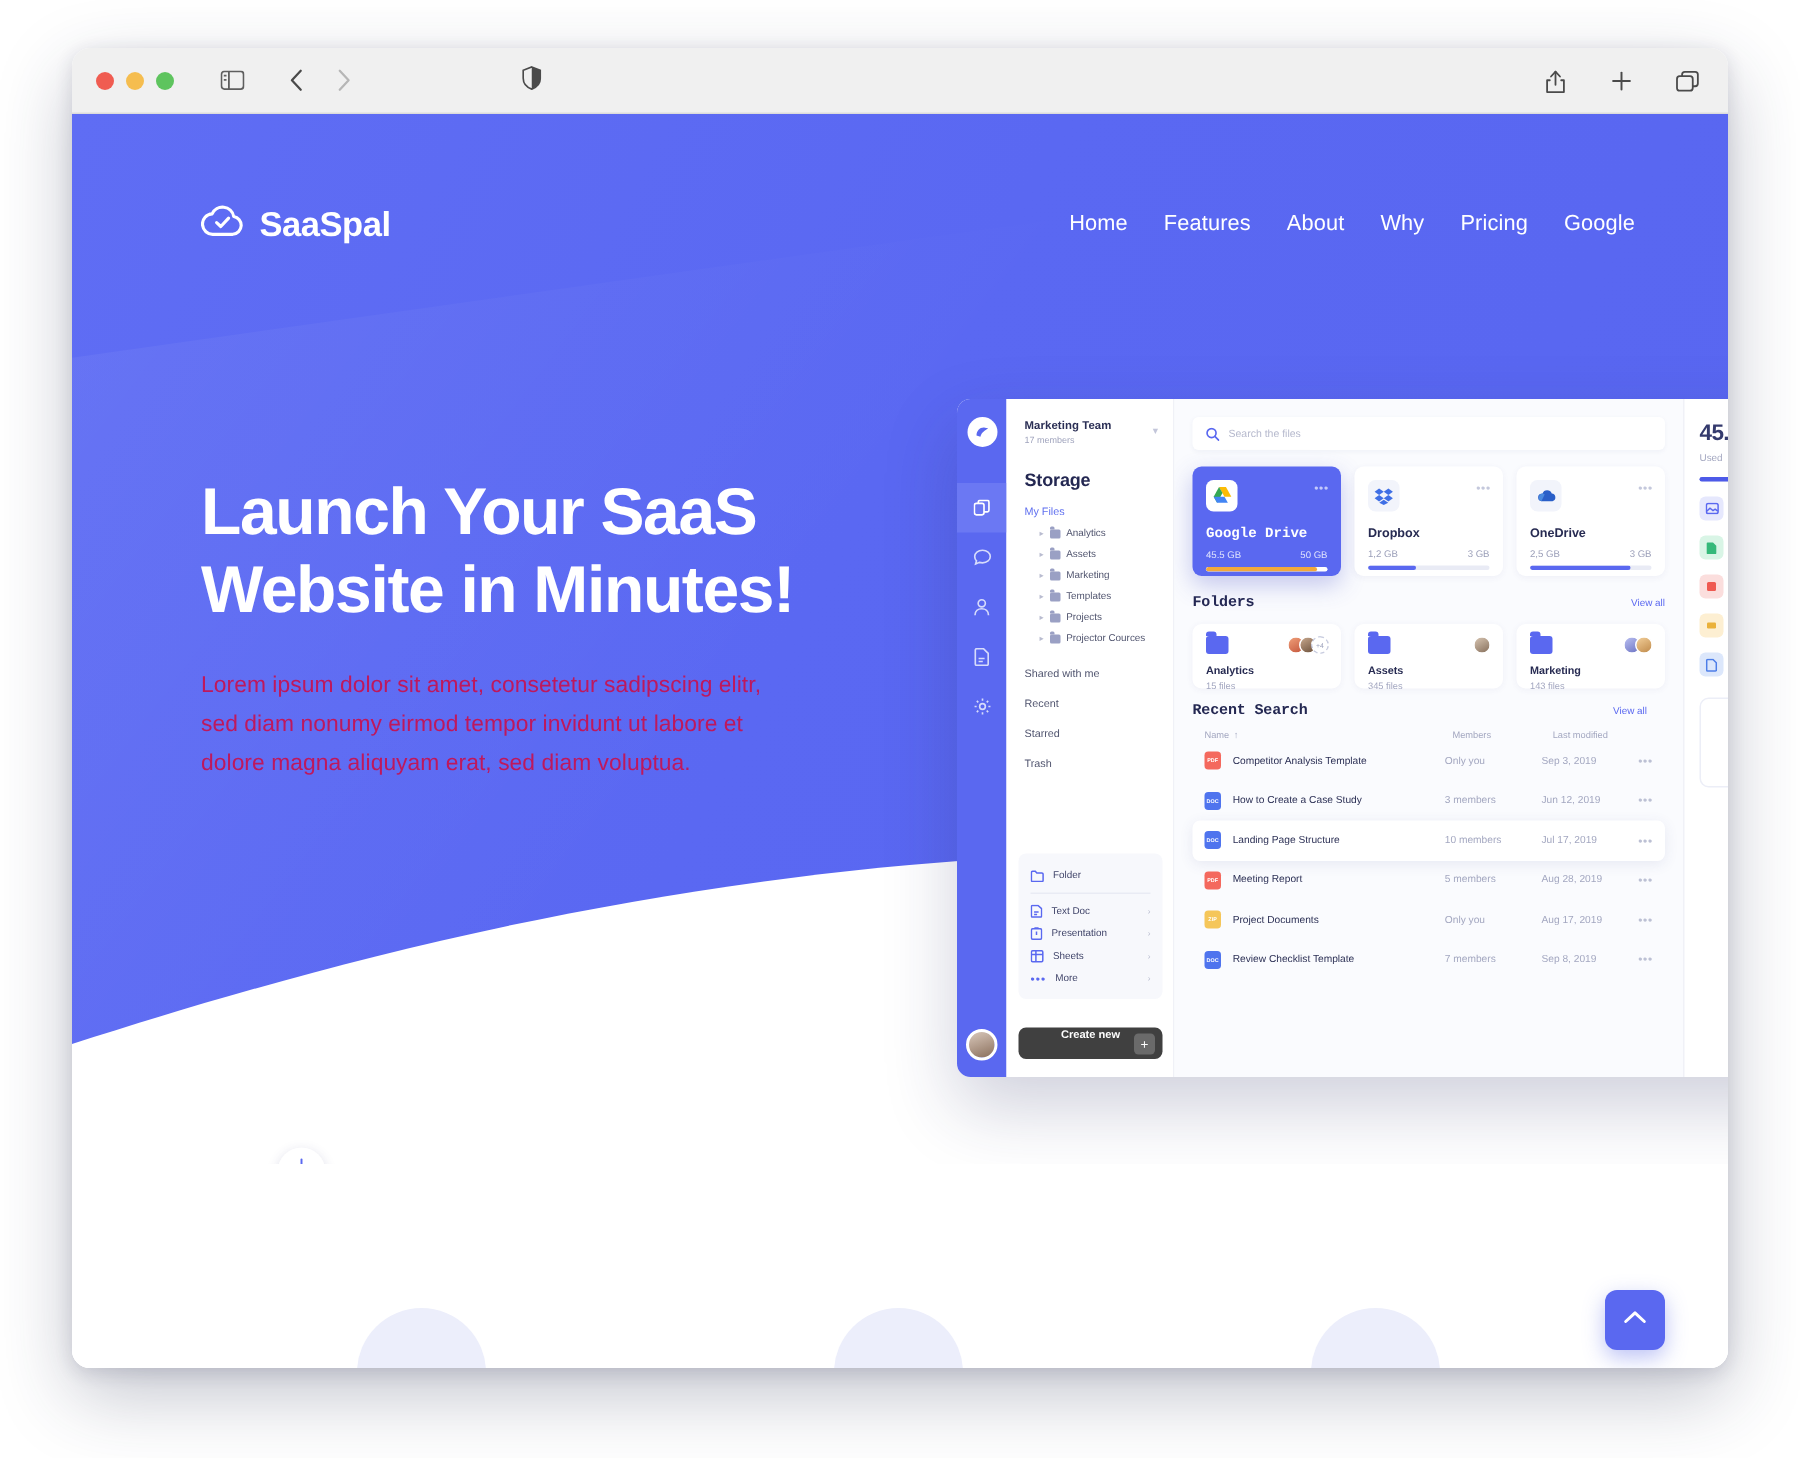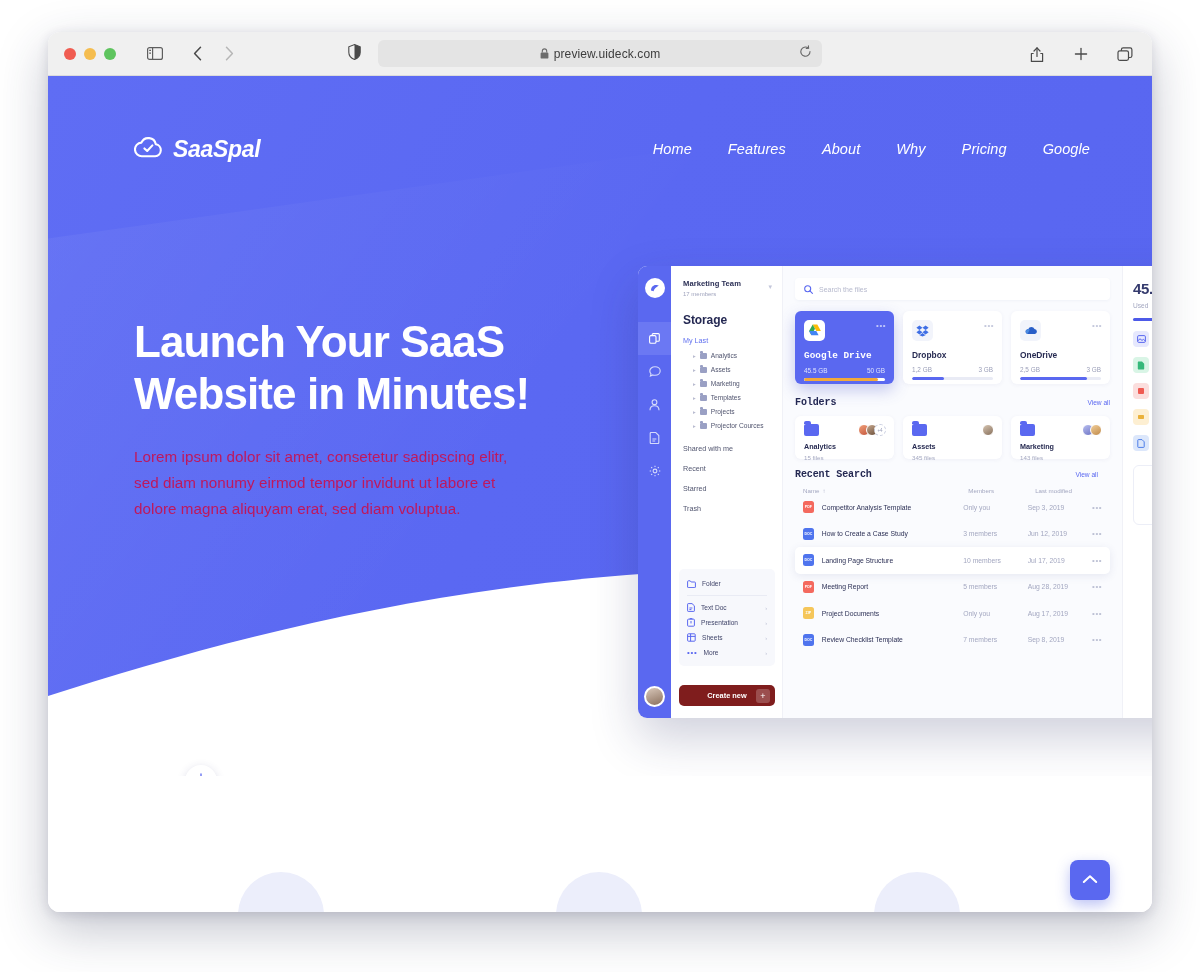--- a/index.html
+++ b/index.html
@@ -75,25 +75,25 @@
     width: 760px; height: 520px;
     background: linear-gradient(135deg, rgba(255,255,255,.055) 0%, rgba(255,255,255,0) 62%);
     transform: rotate(-8deg);
     pointer-events: none;
   }
 
   
   #site-header {
     position: absolute; left: 0; top: 48px;
     width: 1104px; height: 50px;
-    display: flex; align-items: center; font-style: italic;
+    display: flex; align-items: center;
   }
   #brand { display: flex; align-items: center; gap: 10px; margin-left: 86px; }
   #brand-name { color: #fff; font-size: 23px; font-weight: bold; letter-spacing: -.3px; }
-  #main-nav { margin-left: auto; margin-right: 62px; display: flex; gap: 36px; align-items: center; }
+  #main-nav { margin-left: auto; margin-right: 62px; display: flex; gap: 24px; align-items: center; }
   .nav-link { color: #ffffff; font-size: 14.5px; font-weight: 500; letter-spacing: .1px; cursor: pointer; }
 
   
   #hero-copy { position: absolute; left: 86px; top: 240px; width: 470px; }
   #hero-title {
     color: #ffffff; font-size: 44px; font-weight: bold;
     line-height: 1.19; letter-spacing: -.9px;
   }
   #hero-sub {
     margin-top: 23px;
@@ -186,22 +186,22 @@
   .cm-row {
     display: flex; align-items: center; gap: 6px;
     height: 15px; padding: 0 8px;
     font-size: 6.6px; color: #41456a; cursor: pointer;
   }
   .cm-row .cm-chev { margin-left: auto; color: #b9bcd0; font-size: 5.5px; }
   #cm-divider { height: 1px; background: #e9ebf4; margin: 4px 8px; }
   #create-new-button {
     position: absolute; left: 8px; bottom: 12px;
     width: 96px; height: 21px;
-    background: #7f1d1d; border-radius: 5px;
-    display: flex; align-items: center; justify-content: center;
+    background: #404040; border-radius: 5px;
+    display: flex; align-items: flex-start; justify-content: center;
     color: #ffffff; font-size: 7.4px; font-weight: bold;
     cursor: pointer; position: absolute;
   }
   #create-new-plus {
     position: absolute; right: 5px; top: 3.5px;
     width: 14px; height: 14px; border-radius: 3px;
     background: rgba(255,255,255,.22);
     display: flex; align-items: center; justify-content: center;
     font-size: 9px; color: #fff; font-weight: normal;
   }
@@ -354,35 +354,20 @@
         </svg>
     </div>
 
     <div id="shield-icon">
       <svg width="13" height="16" viewBox="0 0 13 16">
           <path d="M6.5 0.6 L12.2 2.8 V8.2 C12.2 11.8 9.6 14.3 6.5 15.4 C3.4 14.3 0.8 11.8 0.8 8.2 V2.8 Z" fill="none" stroke="#4a4a4a" stroke-width="1.1"></path>
           <path d="M6.5 0.6 L12.2 2.8 V8.2 C12.2 11.8 9.6 14.3 6.5 15.4 Z" fill="#4a4a4a"></path>
         </svg>
     </div>
 
-    <div id="url-field">
-      <span id="lock-icon">
-        <svg width="9" height="11" viewBox="0 0 9 11" fill="#6d6d6d">
-            <rect x="0.6" y="4.6" width="7.8" height="6" rx="1.2"></rect>
-            <path d="M2.3 4.6 V3.1 a2.2 2.2 0 0 1 4.4 0 V4.6" fill="none" stroke="#6d6d6d" stroke-width="1.1"></path>
-          </svg>
-      </span>
-      <span id="url-text">preview.uideck.com</span>
-      <span id="reload-icon">
-        <svg width="13" height="14" viewBox="0 0 13 14" fill="none" stroke="#666" stroke-width="1.1" stroke-linecap="round">
-            <path d="M11 6.5 A4.6 4.6 0 1 1 9.2 3"></path>
-            <polyline points="9.4,0.9 9.6,3.3 7.2,3.5"></polyline>
-          </svg>
-      </span>
-    </div>
 
     <div id="toolbar-right">
       <span class="tb-icon">
         <svg width="14" height="17" viewBox="0 0 14 17" fill="none" stroke="#4a4a4a" stroke-width="1.2" stroke-linecap="round" stroke-linejoin="round">
             <path d="M4 5 L7 1.8 L10 5"></path>
             <line x1="7" y1="1.8" x2="7" y2="10.5"></line>
             <path d="M3.2 7.5 H1.4 V15.4 H12.6 V7.5 H10.8"></path>
           </svg>
       </span>
       <span class="tb-icon">
@@ -488,21 +473,21 @@
         <div id="rail-avatar"></div>
       </div>
 
       <div id="mockup-sidebar">
         <div id="team-block">
           <div id="team-name">Marketing Team</div>
           <div id="team-members">17 members</div>
         </div>
         <div id="team-caret">▾</div>
         <div id="storage-title">Storage</div>
-        <div id="my-files-link">My Last</div>
+        <div id="my-files-link">My Files</div>
 
         <div class="tree-item">
             <span class="tree-caret">▸</span>
             <span class="tree-folder-ico"></span>
             <span>Analytics</span>
           </div>
         <div class="tree-item">
             <span class="tree-caret">▸</span>
             <span class="tree-folder-ico"></span>
             <span>Assets</span>

